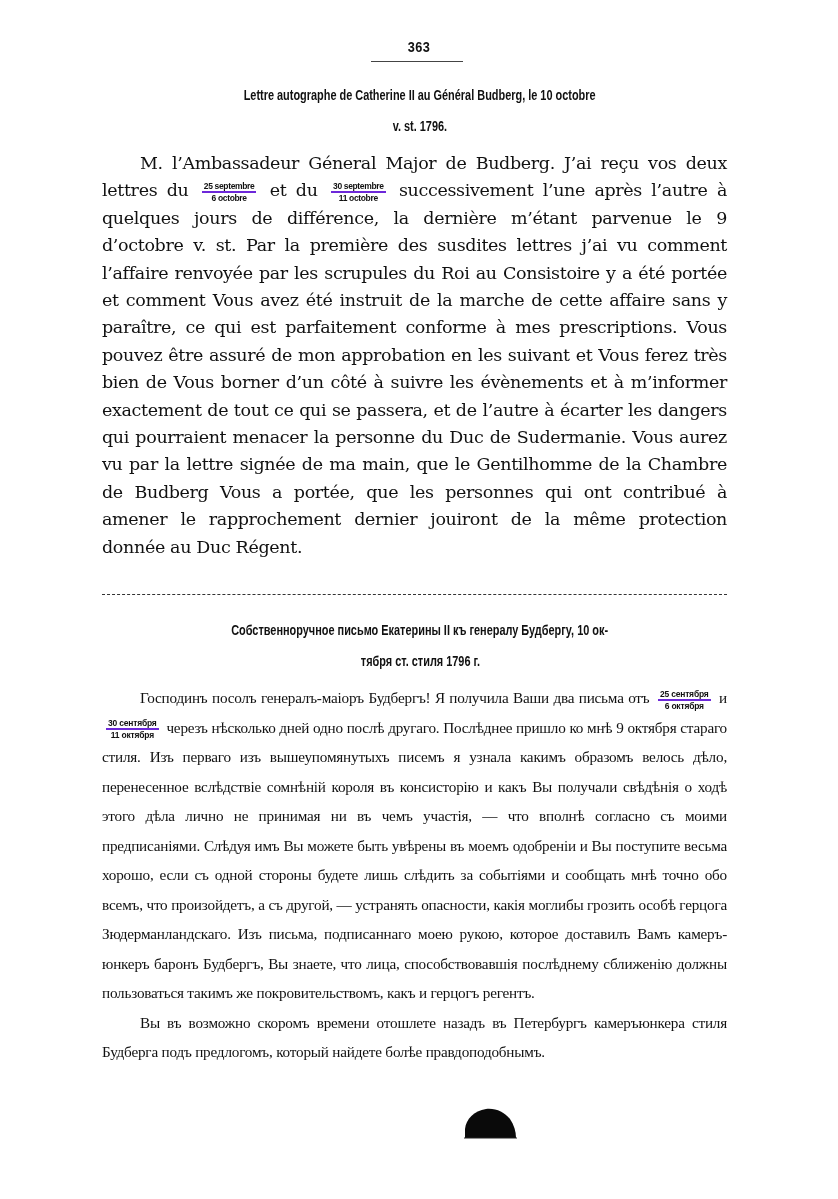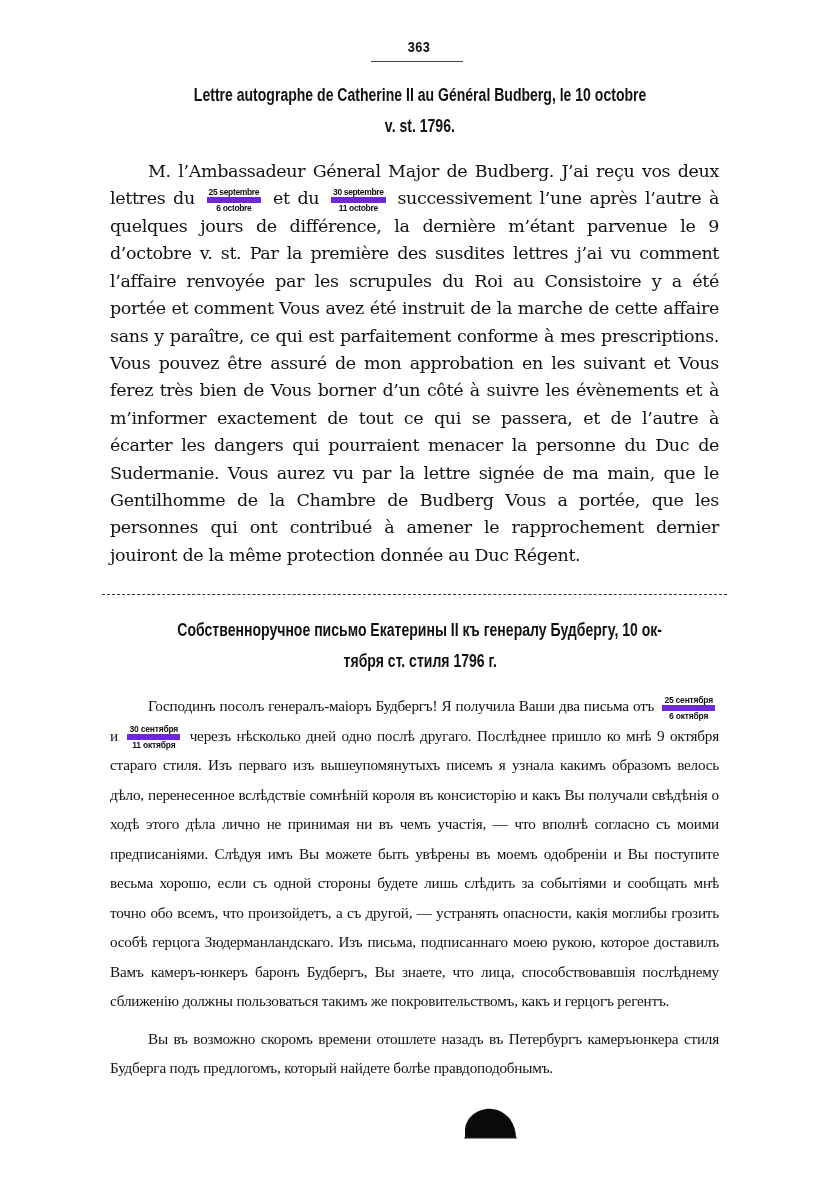--- a/index.html
+++ b/index.html
@@ -13,40 +13,40 @@
     font-family: "Liberation Sans", sans-serif; font-weight: bold; font-size: 15px;
     transform: scaleX(0.85); letter-spacing: 0.5px;
   }
   .page-rule {
     position: absolute; top: 61px; left: 371px; width: 92px; height: 0;
     border-top: 1px solid #444;
   }
   .title {
     position: absolute; left: 95px; width: 650px; text-align: center;
     font-family: "Liberation Sans", sans-serif; font-weight: bold;
-    font-size: 18px; line-height: 31px; letter-spacing: 0px;
+    font-size: 14px; line-height: 31px; letter-spacing: 0px;
   }
   .title span.inner { display: inline-block; transform: scaleX(0.78); transform-origin: center; white-space: nowrap; }
   .title-fr { top: 80px; }
   .title-ru { top: 615px; }
   .body {
     position: absolute; left: 102px; width: 625px;
     text-align: justify; font-size: 17.5px;
   }
-  .body p { margin: 8px; text-indent: 38px; }
+  .body p { margin: 0; text-indent: 38px; }
   .body-fr { top: 150px; line-height: 27.4px; font-size: 17.5px; }
   .body-fr p { letter-spacing: -0.35px; word-spacing: 0px; }
   .body-ru { top: 683px; line-height: 29.5px; font-size: 15.2px; font-family: "Liberation Serif", serif; }
   .body-ru p { letter-spacing: -0.2px; }
   .frac {
     display: inline-block; vertical-align: middle; text-align: center;
     font-size: 8.5px; line-height: 10px; margin: 0 4px; text-indent: 0;
     font-family: "Liberation Sans", sans-serif; font-weight: bold;
   }
-  .frac .num { display: block; border-bottom: 6px solid #6d28d9; padding: 0 2px; }
+  .frac .num { display: block; border-bottom: 2px solid #6d28d9; padding: 0 2px; }
   .frac .den { display: block; padding: 0 2px; }
   .sep-rule {
     position: absolute; top: 594px; left: 102px; width: 625px; height: 0;
     border-top: 1.5px dashed #333;
   }
   .ornament {
     position: absolute; left: 462px; top: 1107px; width: 56px; height: 32px;
   }
 </style>
 </head>

